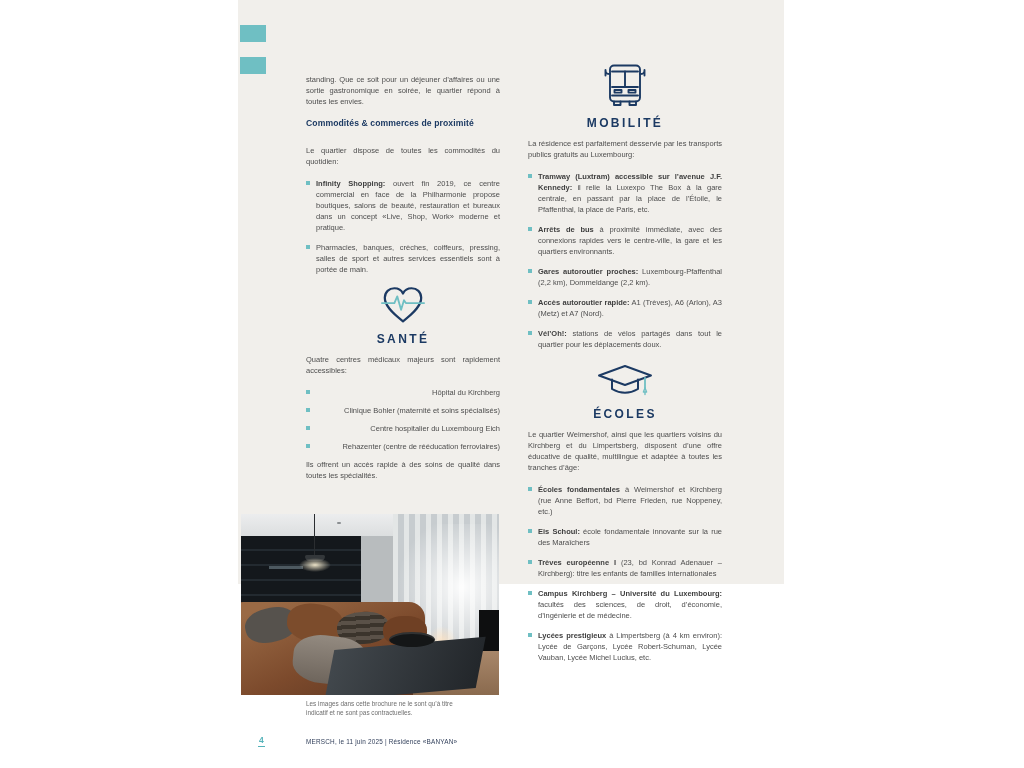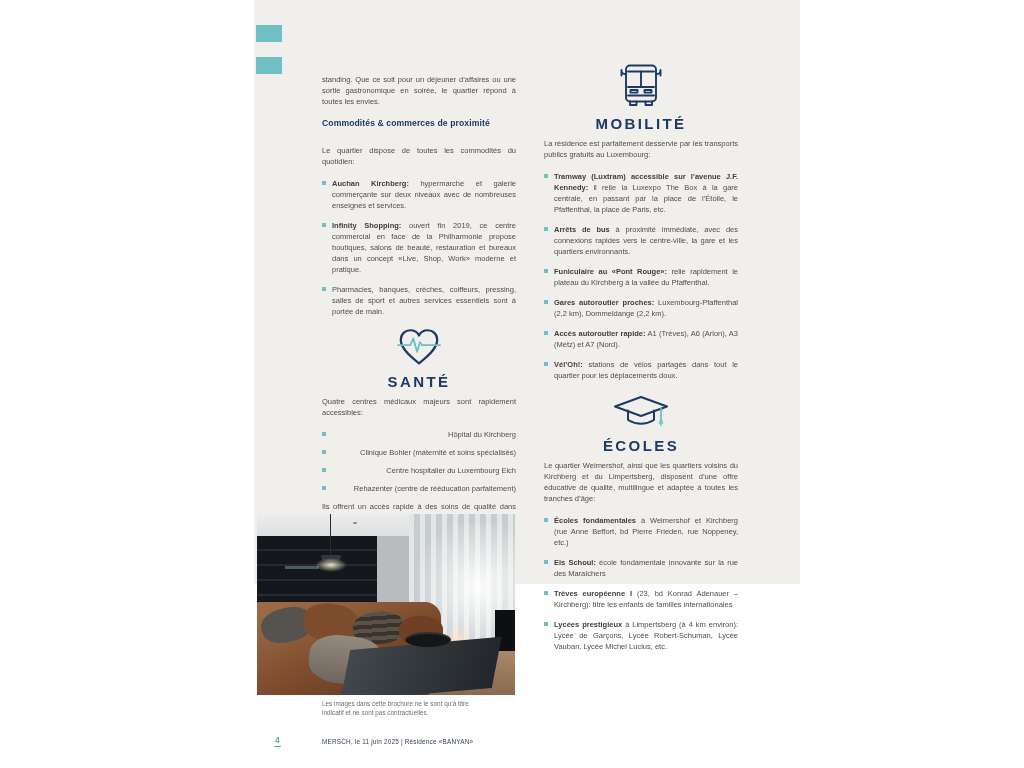--- a/index.html
+++ b/index.html
@@ -3,21 +3,21 @@
 <meta charset="utf-8">
 <style>
   html,body { margin:0; padding:0; }
   body {
     width:1024px; height:768px; position:relative; overflow:hidden;
     background:#ffffff;
     font-family:"Liberation Sans","DejaVu Sans",sans-serif;
     -webkit-font-smoothing:antialiased;
   }
   .page {
-    position:absolute; left:254px; top:0; width:546px; height:584px;
+    position:absolute; left:238px; top:0; width:546px; height:584px;
     background:#f1efeb;
   }
   .deco-sq { position:absolute; left:2px; width:26px; height:17px; background:#6fbfc3; }
   .deco-sq.sq1 { top:25px; }
   .deco-sq.sq2 { top:57px; }
 
   .col { position:absolute; top:0; width:194px; font-size:7.5px; line-height:11px; color:#4e4e4e; }
   .col-left  { left:68px; }
   .col-right { left:290px; }
 
@@ -25,21 +25,21 @@
   p.first { margin-top:74px; }
 
   h2.section {
     margin:1px 0 16px; font-size:8.6px; line-height:11px; color:#1c3a63;
     white-space:nowrap; letter-spacing:.1px;
   }
 
   .icon-block { text-align:center; margin:2px 0 9px; }
   .icon-block svg { display:inline-block; }
   .center-head {
-    font-size:15px; font-weight:bold; color:#1c3a63;
+    font-size:12px; font-weight:bold; color:#1c3a63;
     letter-spacing:2.4px; margin-top:5px;
   }
 
   ul.bullets { list-style:none; margin:0 0 2px; padding:0; }
   ul.bullets li { position:relative; padding-left:10px; margin:0 0 9px; text-align:justify; }
   ul.bullets.simple li { margin:0 0 7px; text-align:right; }
   .marker { position:absolute; left:0; top:3px; width:4px; height:4px; background:#6fbfc3; }
   .b { font-weight:bold; color:#3e3e3e; }
 
   
@@ -110,24 +110,20 @@
 
   <div class="col col-left">
     <p class="body first">standing. Que ce soit pour un déjeuner d’affaires ou une sortie gastronomique en soirée, le quartier répond à toutes les envies.</p>
 
     <h2 class="section">Commodités &amp; commerces de proximité</h2>
     <p class="body">Le quartier dispose de toutes les commodités du quotidien:</p>
 
     <ul class="bullets">
       <li>
         <span class="marker"></span>
-        <span class="b">Auchan Kirchberg:</span><span> hypermarché et galerie commerçante sur deux niveaux avec de nombreuses enseignes et services.</span>
-      </li>
-      <li>
-        <span class="marker"></span>
         <span class="b">Infinity Shopping:</span><span> ouvert fin 2019, ce centre commercial en face de la Philharmonie propose boutiques, salons de beauté, restauration et bureaux dans un concept «Live, Shop, Work» moderne et pratique.</span>
       </li>
       <li>
         <span class="marker"></span>
         <span class="b"></span><span>Pharmacies, banques, crèches, coiffeurs, pressing, salles de sport et autres services essentiels sont à portée de main.</span>
       </li>
     </ul>
 
     <div class="icon-block">
       <span>
@@ -149,21 +145,21 @@
       <li>
         <span class="marker"></span>
         <span>Clinique Bohler (maternité et soins spécialisés)</span>
       </li>
       <li>
         <span class="marker"></span>
         <span>Centre hospitalier du Luxembourg Eich</span>
       </li>
       <li>
         <span class="marker"></span>
-        <span>Rehazenter (centre de rééducation parfaitement)</span>
+        <span>Rehazenter (centre de rééducation ferroviaires)</span>
       </li>
     </ul>
 
     <p class="body">Ils offrent un accès rapide à des soins de qualité dans toutes les spécialités.</p>
   </div>
 
   <div class="photo">
     <div class="ph ph-ceiling"></div>
     <div class="ph ph-spot" style="left:96px"></div>
     <div class="ph ph-spot" style="left:180px;top:12px"></div>
@@ -220,24 +216,20 @@
       <li>
         <span class="marker"></span>
         <span class="b">Tramway (Luxtram) accessible sur l’avenue J.F. Kennedy:</span><span> il relie la Luxexpo The Box à la gare centrale, en passant par la place de l’Étoile, le Pfaffenthal, la place de Paris, etc.</span>
       </li>
       <li>
         <span class="marker"></span>
         <span class="b">Arrêts de bus</span><span> à proximité immédiate, avec des connexions rapides vers le centre-ville, la gare et les quartiers environnants.</span>
       </li>
       <li>
         <span class="marker"></span>
-        <span class="b">Funiculaire au «Pont Rouge»:</span><span> relie rapidement le plateau du Kirchberg à la vallée du Pfaffenthal.</span>
-      </li>
-      <li>
-        <span class="marker"></span>
         <span class="b">Gares autoroutier proches:</span><span> Luxembourg-Pfaffenthal (2,2 km), Dommeldange (2,2 km).</span>
       </li>
       <li>
         <span class="marker"></span>
         <span class="b">Accès autoroutier rapide:</span><span> A1 (Trèves), A6 (Arlon), A3 (Metz) et A7 (Nord).</span>
       </li>
       <li>
         <span class="marker"></span>
         <span class="b">Vél’Oh!:</span><span> stations de vélos partagés dans tout le quartier pour les déplacements doux.</span>
       </li>
@@ -267,20 +259,24 @@
       <li>
         <span class="marker"></span>
         <span class="b">Eis Schoul:</span><span> école fondamentale innovante sur la rue des Maraîchers</span>
       </li>
       <li>
         <span class="marker"></span>
         <span class="b">Trèves européenne I</span><span> (23, bd Konrad Adenauer – Kirchberg): titre les enfants de familles internationales</span>
       </li>
       <li>
         <span class="marker"></span>
+        <span class="b">Campus Kirchberg – Université du Luxembourg:</span><span> facultés des sciences, de droit, d’économie, d’ingénierie et de médecine.</span>
+      </li>
+      <li>
+        <span class="marker"></span>
         <span class="b">Lycées prestigieux</span><span> à Limpertsberg (à 4 km environ): Lycée de Garçons, Lycée Robert-Schuman, Lycée Vauban, Lycée Michel Lucius, etc.</span>
       </li>
     </ul>
   </div>
 
   <div class="page-num">4</div>
   <div class="footer-meta">MERSCH, le 11 juin 2025  |  Résidence «BANYAN»</div>
 </div>
 
 </body></html>

